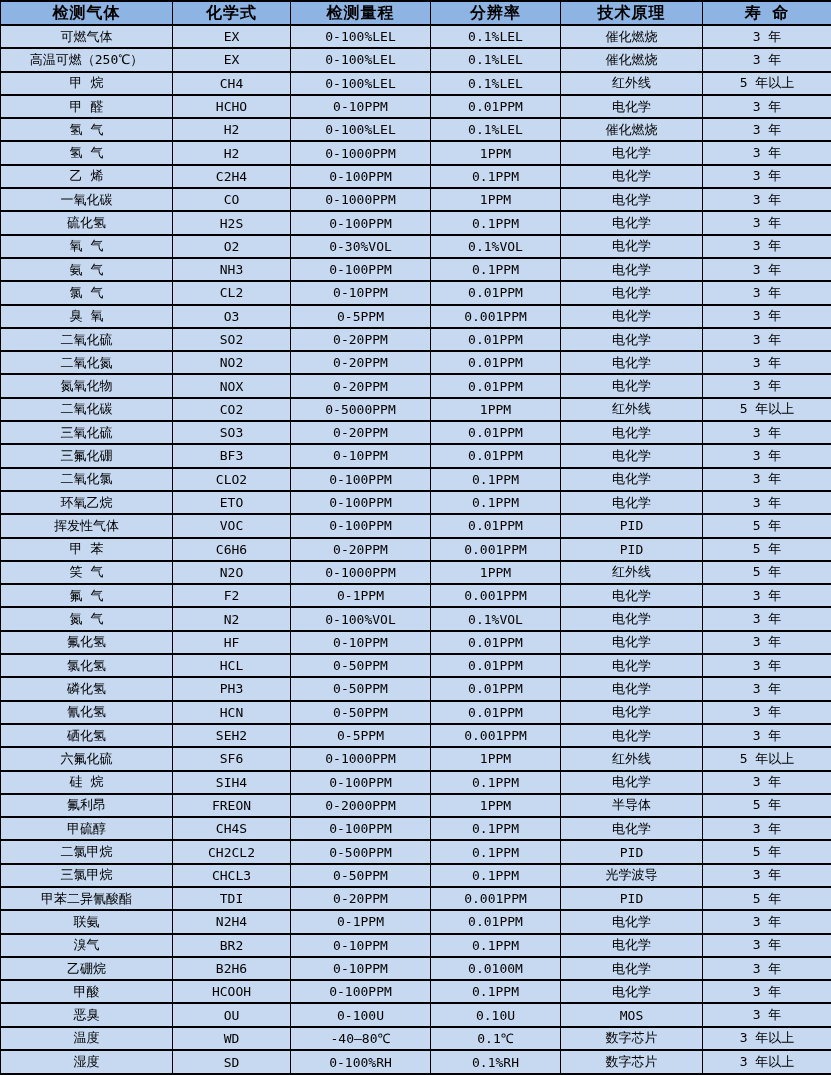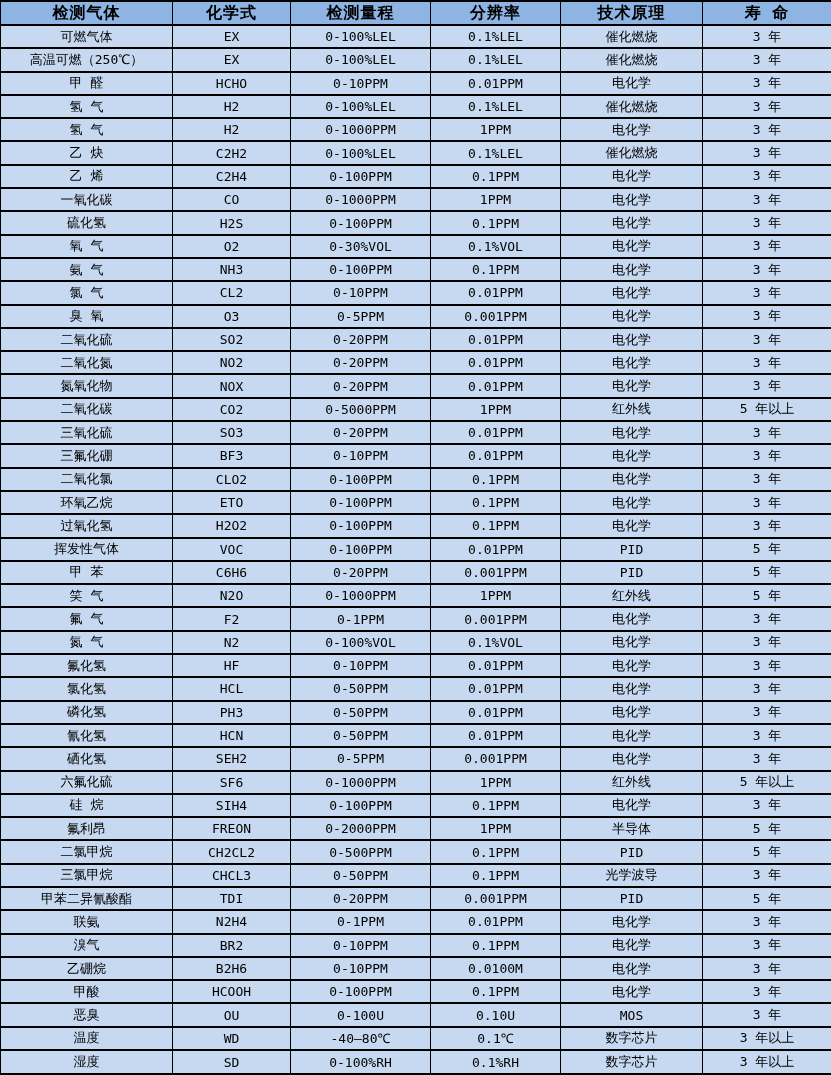--- a/index.html
+++ b/index.html
@@ -88,20 +88,28 @@
       </tr>
       <tr>
         <td>高温可燃（250℃）</td>
         <td>EX</td>
         <td>0-100%LEL</td>
         <td>0.1%LEL</td>
         <td>催化燃烧</td>
         <td>3 年</td>
       </tr>
       <tr>
+        <td>甲 烷</td>
+        <td>CH4</td>
+        <td>0-100%LEL</td>
+        <td>0.1%LEL</td>
+        <td>红外线</td>
+        <td>5 年以上</td>
+      </tr>
+      <tr>
         <td>甲 醛</td>
         <td>HCHO</td>
         <td>0-10PPM</td>
         <td>0.01PPM</td>
         <td>电化学</td>
         <td>3 年</td>
       </tr>
       <tr>
         <td>氢 气</td>
         <td>H2</td>
@@ -112,28 +120,20 @@
       </tr>
       <tr>
         <td>氢 气</td>
         <td>H2</td>
         <td>0-1000PPM</td>
         <td>1PPM</td>
         <td>电化学</td>
         <td>3 年</td>
       </tr>
       <tr>
-        <td>乙 炔</td>
-        <td>C2H2</td>
-        <td>0-100%LEL</td>
-        <td>0.1%LEL</td>
-        <td>催化燃烧</td>
-        <td>3 年</td>
-      </tr>
-      <tr>
         <td>乙 烯</td>
         <td>C2H4</td>
         <td>0-100PPM</td>
         <td>0.1PPM</td>
         <td>电化学</td>
         <td>3 年</td>
       </tr>
       <tr>
         <td>一氧化碳</td>
         <td>CO</td>
@@ -240,28 +240,20 @@
       </tr>
       <tr>
         <td>环氧乙烷</td>
         <td>ETO</td>
         <td>0-100PPM</td>
         <td>0.1PPM</td>
         <td>电化学</td>
         <td>3 年</td>
       </tr>
       <tr>
-        <td>过氧化氢</td>
-        <td>H2O2</td>
-        <td>0-100PPM</td>
-        <td>0.1PPM</td>
-        <td>电化学</td>
-        <td>3 年</td>
-      </tr>
-      <tr>
         <td>挥发性气体</td>
         <td>VOC</td>
         <td>0-100PPM</td>
         <td>0.01PPM</td>
         <td>PID</td>
         <td>5 年</td>
       </tr>
       <tr>
         <td>甲 苯</td>
         <td>C6H6</td>
@@ -350,20 +342,28 @@
         <td>电化学</td>
         <td>3 年</td>
       </tr>
       <tr>
         <td>氟利昂</td>
         <td>FREON</td>
         <td>0-2000PPM</td>
         <td>1PPM</td>
         <td>半导体</td>
         <td>5 年</td>
+      </tr>
+      <tr>
+        <td>甲硫醇</td>
+        <td>CH4S</td>
+        <td>0-100PPM</td>
+        <td>0.1PPM</td>
+        <td>电化学</td>
+        <td>3 年</td>
       </tr>
       <tr>
         <td>二氯甲烷</td>
         <td>CH2CL2</td>
         <td>0-500PPM</td>
         <td>0.1PPM</td>
         <td>PID</td>
         <td>5 年</td>
       </tr>
       <tr>

